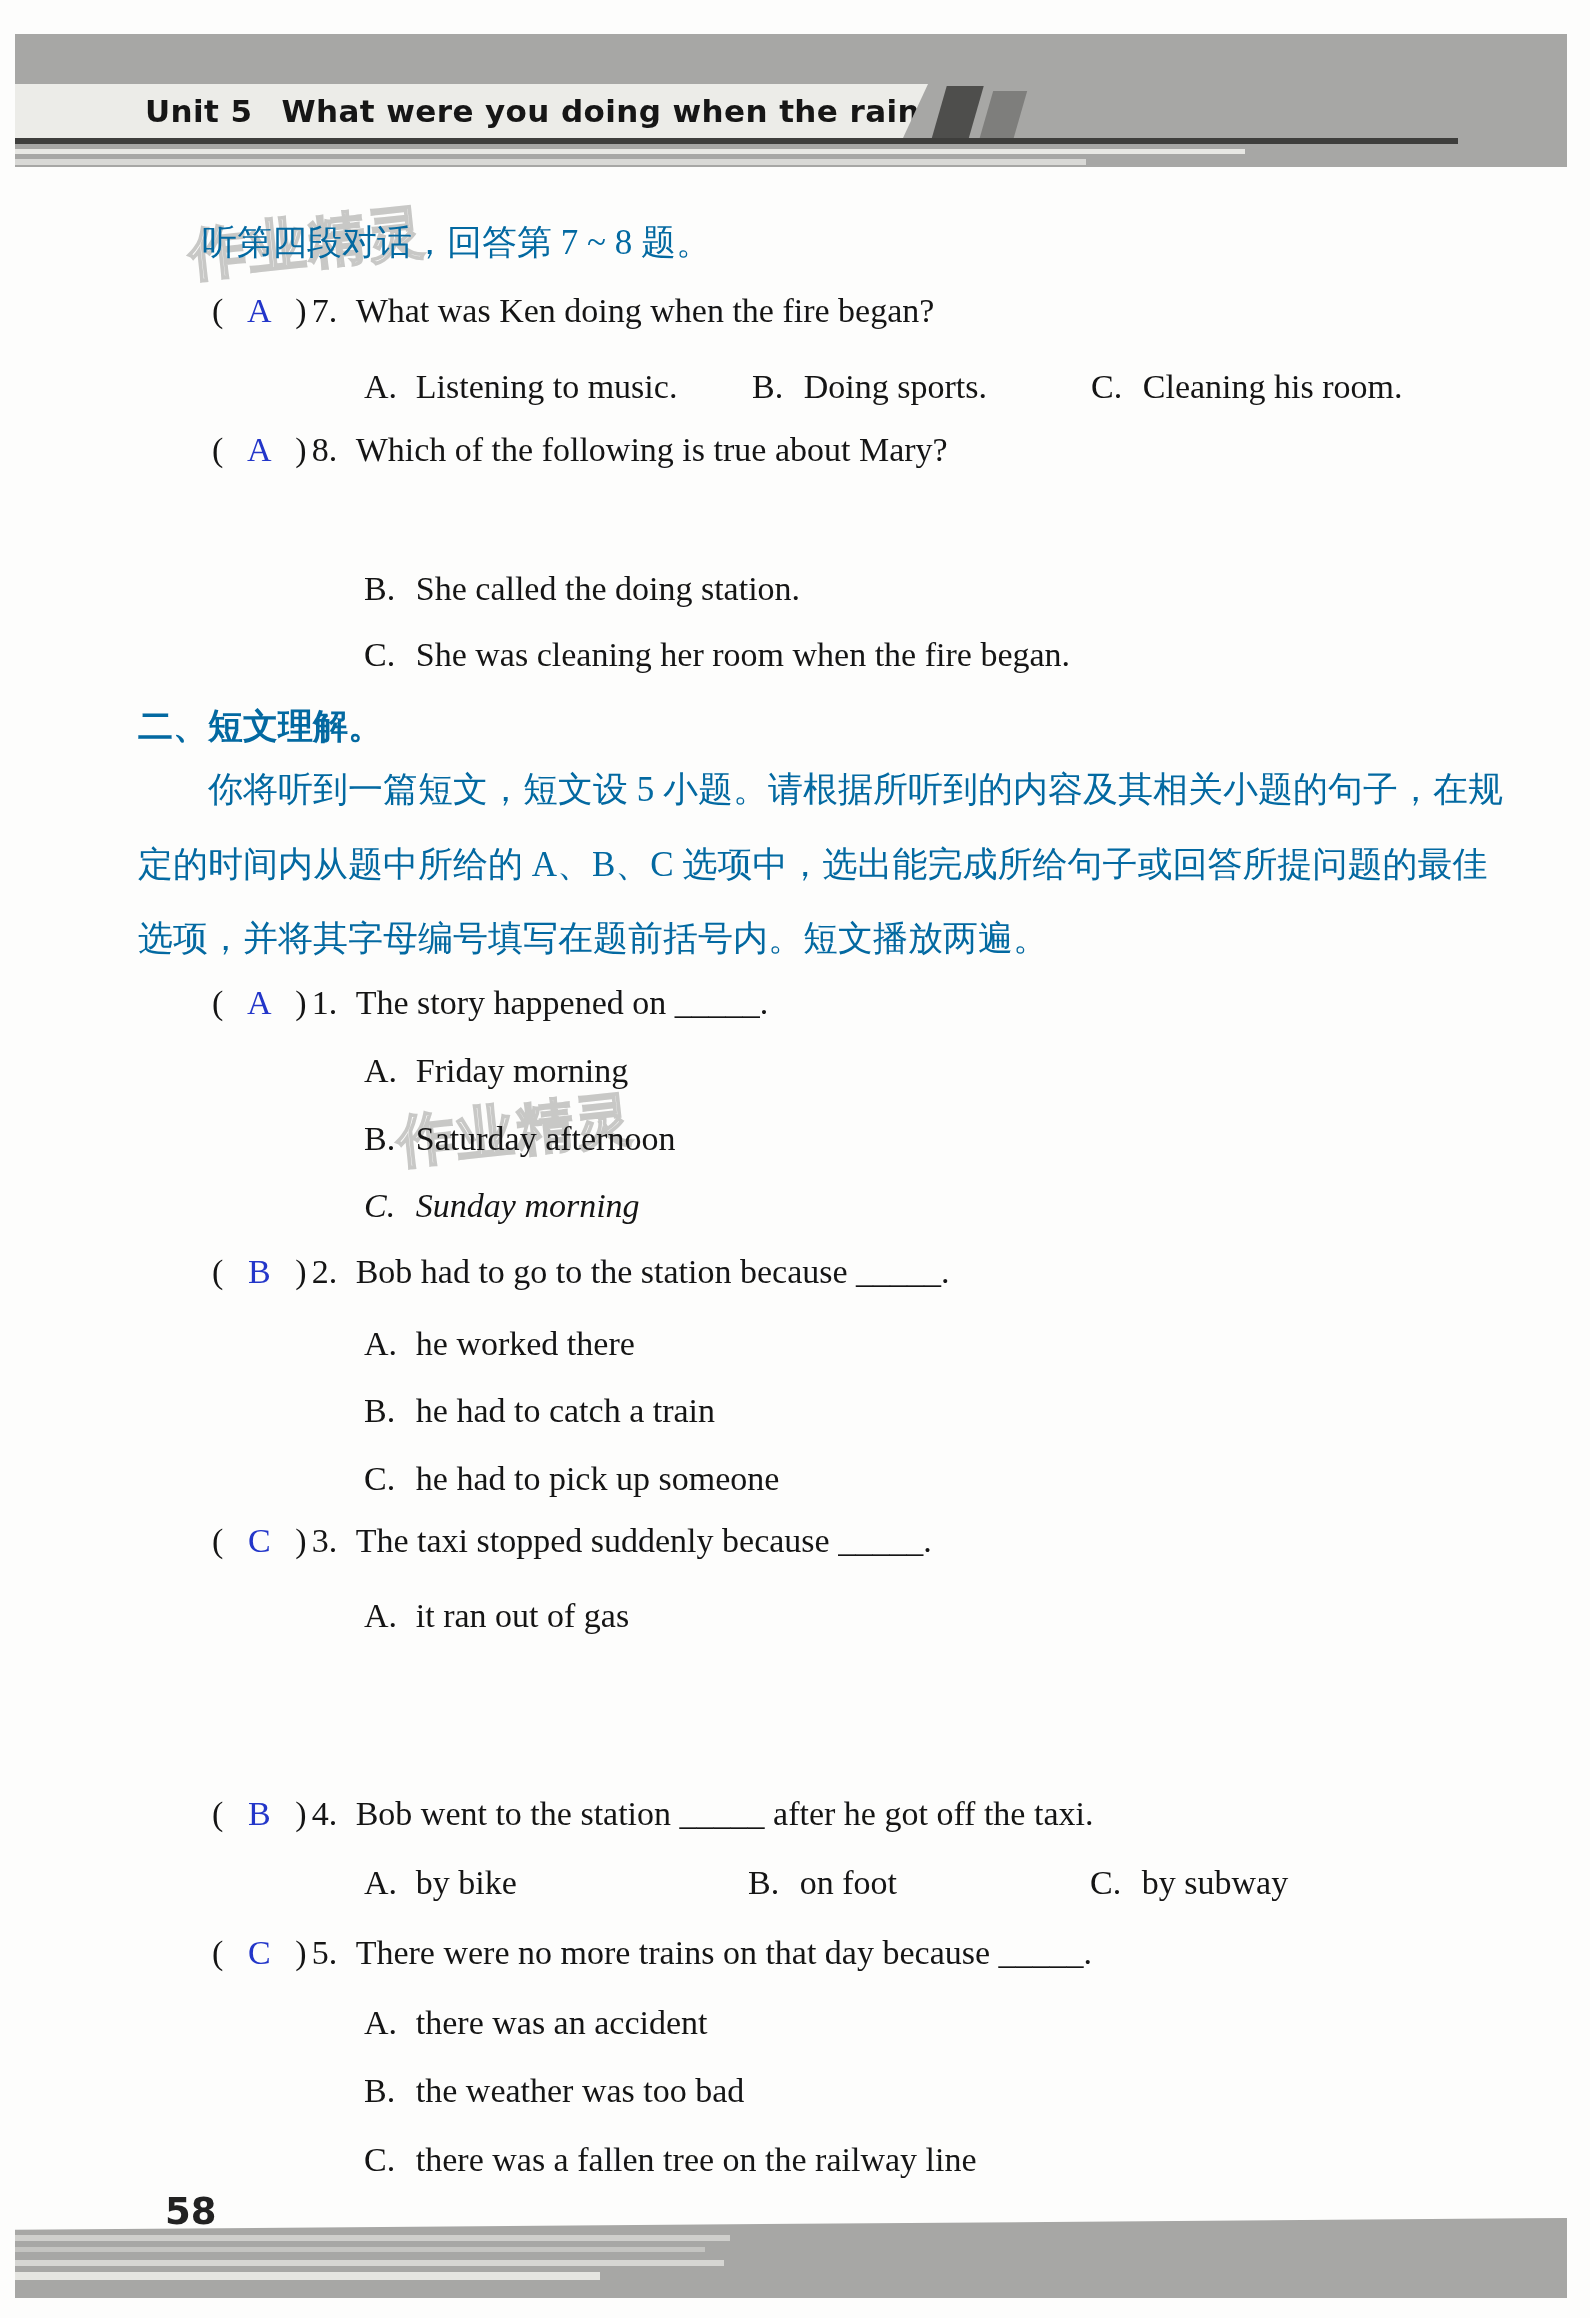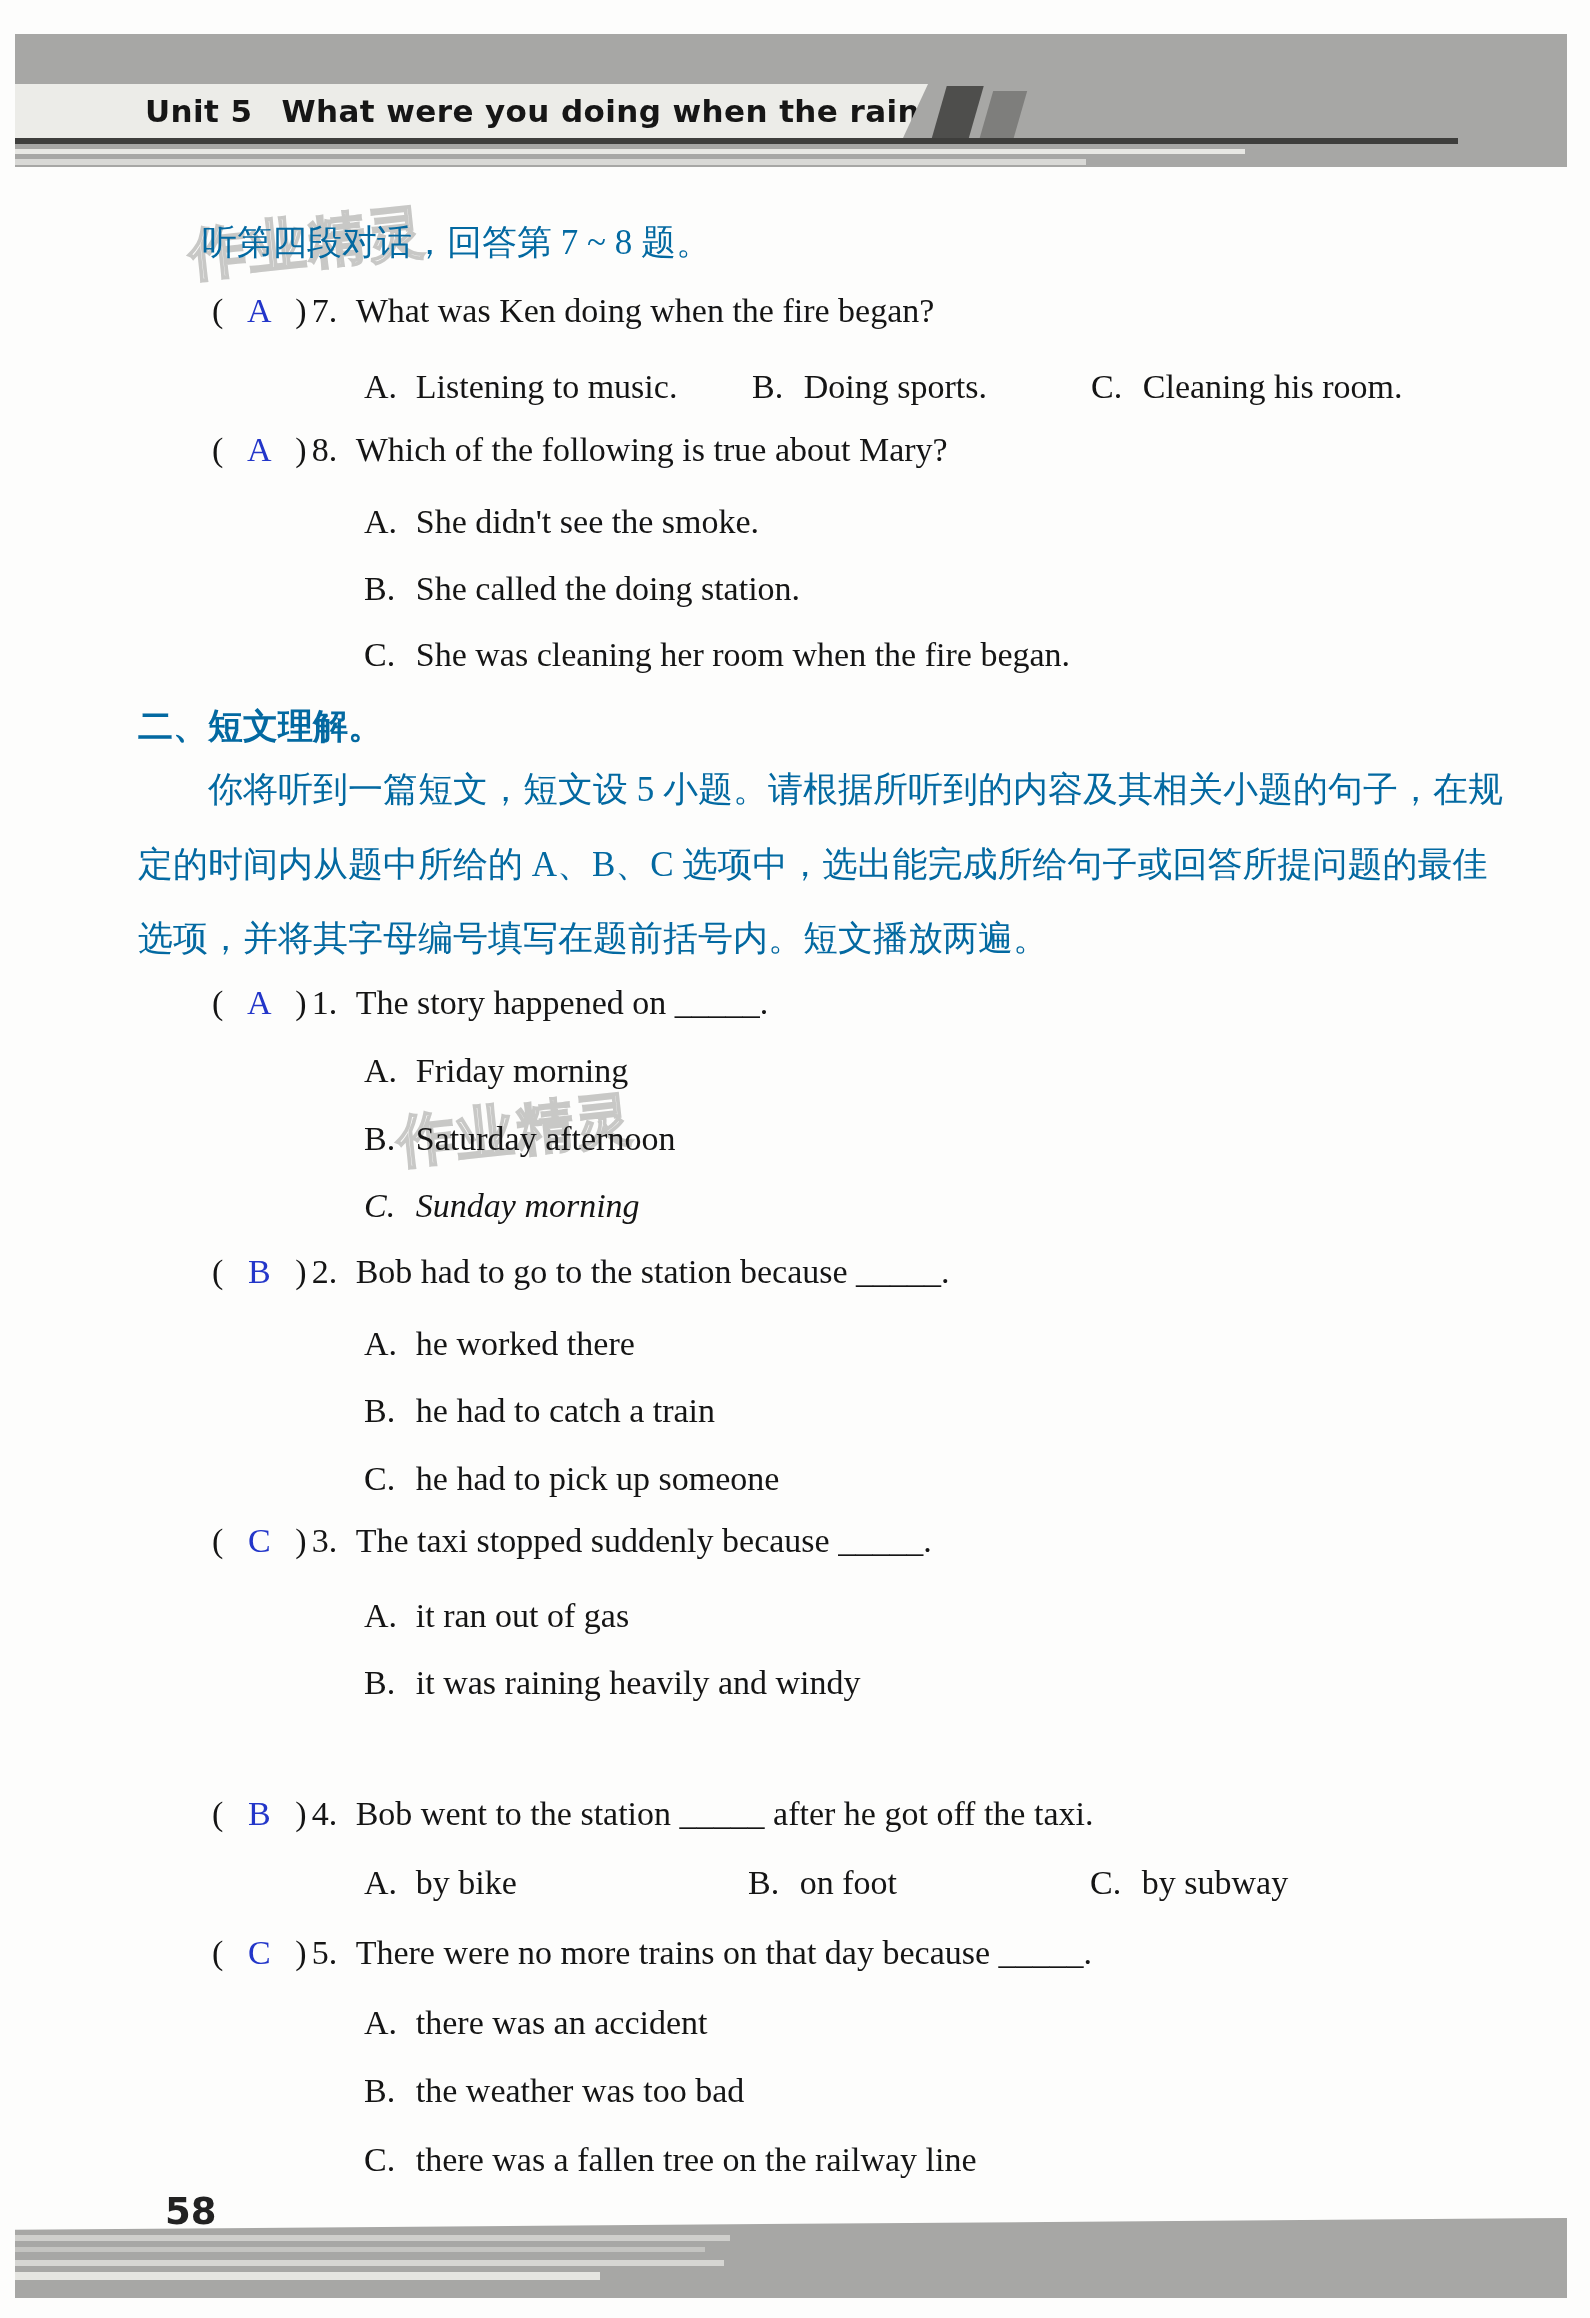--- a/index.html
+++ b/index.html
@@ -83,23 +83,20 @@
   <div class="optline" style="left:752px;top:366px;">
     <span class="olet">B.</span><span class="otext">Doing sports.</span>
   </div>
   <div class="optline" style="left:1091px;top:366px;">
     <span class="olet">C.</span><span class="otext">Cleaning his room.</span>
   </div>
 
   <div class="qline" style="left:212px;top:429px;">
     <span class="br">(</span><span class="ans">A</span><span class="br">)</span><span class="qnum">8.</span><span class="qtext">Which of the following is true about Mary?</span>
   </div>
-  <div class="optline" style="left:364px;top:501px;">
-    <span class="olet">A.</span><span class="otext">She didn't see the smoke.</span>
-  </div>
   <div class="optline" style="left:364px;top:568px;">
     <span class="olet">B.</span><span class="otext">She called the doing station.</span>
   </div>
   <div class="optline" style="left:364px;top:634px;">
     <span class="olet">C.</span><span class="otext">She was cleaning her room when the fire began.</span>
   </div>
 
   <div class="zh zh-bold" style="left:138px;top:705px;">二、短文理解。</div>
   <div class="zh" style="left:208px;top:768px;">你将听到一篇短文，短文设 5 小题。请根据所听到的内容及其相关小题的句子，在规</div>
   <div class="zh" style="left:138px;top:843px;">定的时间内从题中所给的 A、B、C 选项中，选出能完成所给句子或回答所提问题的最佳</div>
@@ -130,23 +127,20 @@
   <div class="optline" style="left:364px;top:1458px;">
     <span class="olet">C.</span><span class="otext">he had to pick up someone</span>
   </div>
 
   <div class="qline" style="left:212px;top:1520px;">
     <span class="br">(</span><span class="ans">C</span><span class="br">)</span><span class="qnum">3.</span><span class="qtext">The taxi stopped suddenly because _____.</span>
   </div>
   <div class="optline" style="left:364px;top:1595px;">
     <span class="olet">A.</span><span class="otext">it ran out of gas</span>
   </div>
-  <div class="optline" style="left:364px;top:1662px;">
-    <span class="olet">B.</span><span class="otext">it was raining heavily and windy</span>
-  </div>
 
   <div class="qline" style="left:212px;top:1793px;">
     <span class="br">(</span><span class="ans">B</span><span class="br">)</span><span class="qnum">4.</span><span class="qtext">Bob went to the station _____ after he got off the taxi.</span>
   </div>
   <div class="optline" style="left:364px;top:1862px;">
     <span class="olet">A.</span><span class="otext">by bike</span>
   </div>
   <div class="optline" style="left:748px;top:1862px;">
     <span class="olet">B.</span><span class="otext">on foot</span>
   </div>

